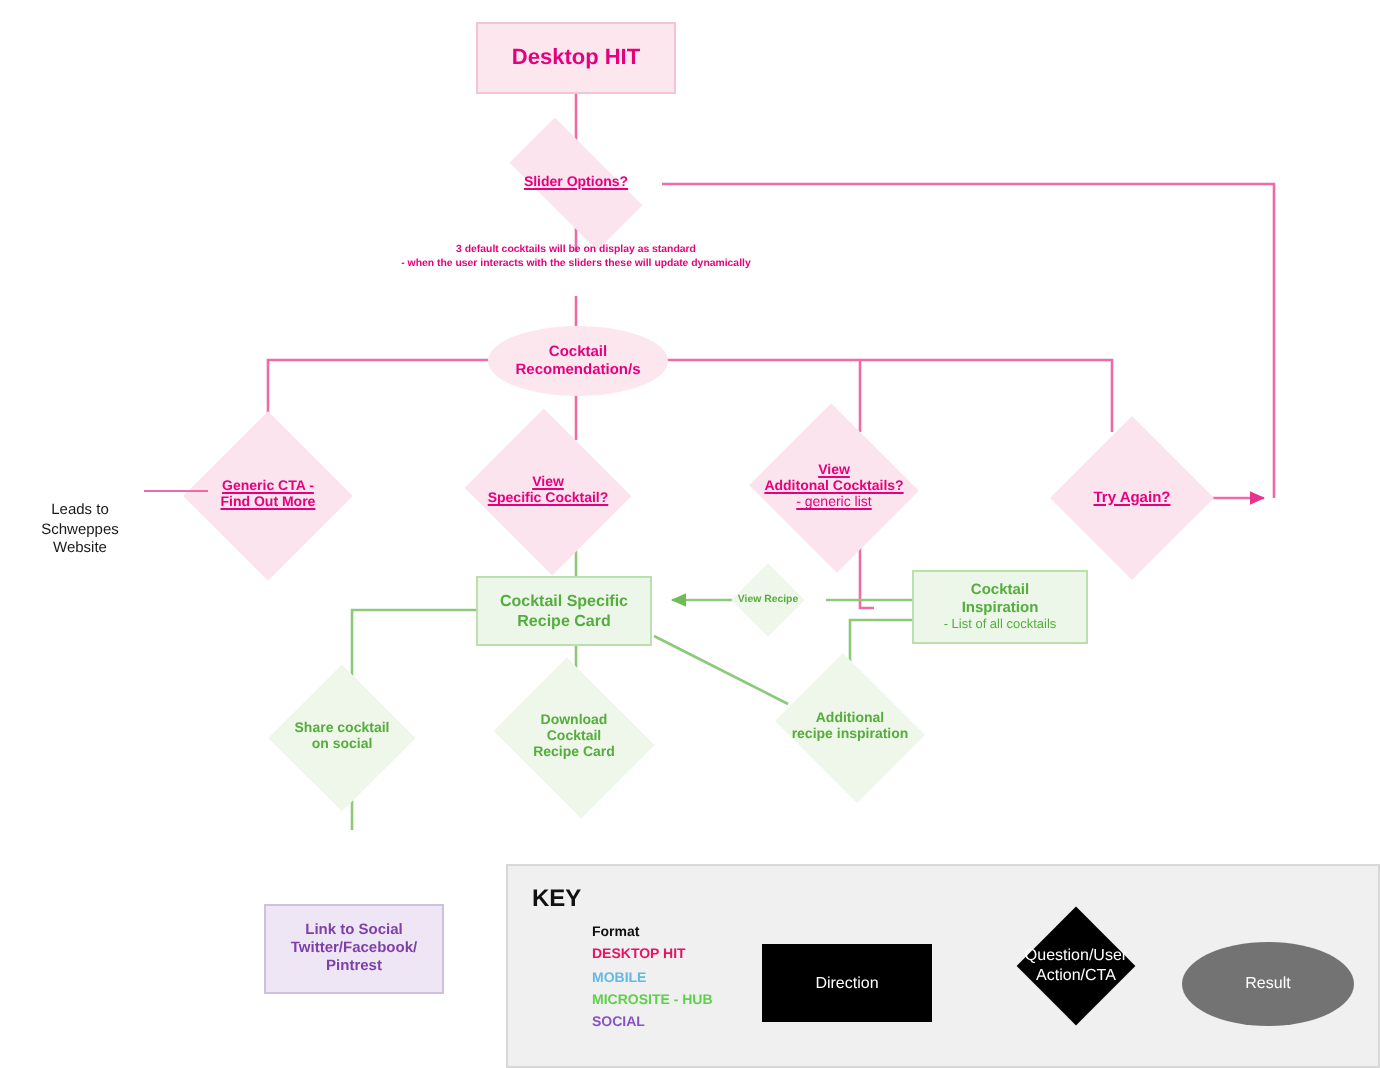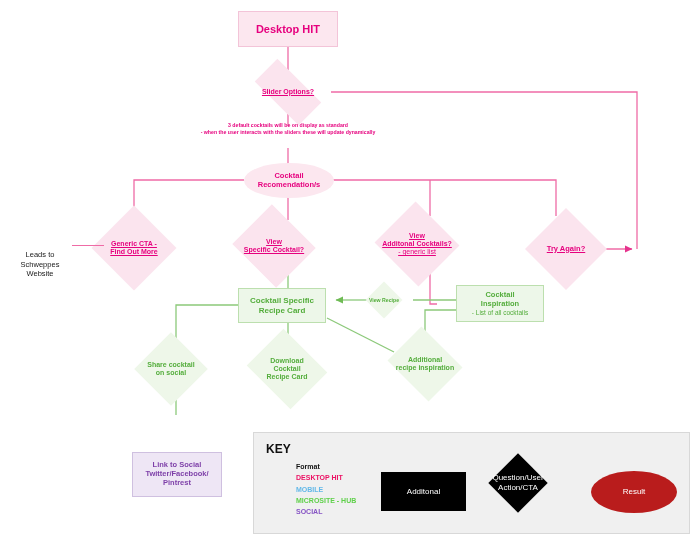--- a/index.html
+++ b/index.html
@@ -224,29 +224,29 @@
     <div class="title">KEY</div>
     <div class="fmt">
       <div class="k-format">Format</div>
       <div class="k-desktop">DESKTOP HIT</div>
       <div class="k-mobile">MOBILE</div>
       <div class="k-micro">MICROSITE - HUB</div>
       <div class="k-social">SOCIAL</div>
     </div>
 
     <div class="kblock" style="left:127px;top:39px;width:85px;height:39px;background:#000;">
-      <span>Additonal</span>
-    </div>
-
-    <div class="kdia" style="left:243px;top:29px;width:42px;height:42px;">
+      <span>Direction</span>
+    </div>
+
+    <div class="kdia" style="left:263px;top:29px;width:42px;height:42px;">
       <div class="shape"></div>
       <div class="lbl" style="width:110px;left:-34px;white-space:pre-line;">
         <span>Question/User
 Action/CTA</span>
       </div>
     </div>
 
-    <div class="kblock" style="left:337px;top:38px;width:86px;height:42px;background:#b91c1c;border-radius:50%;">
+    <div class="kblock" style="left:337px;top:38px;width:86px;height:42px;background:#737373;border-radius:50%;">
       <span>Result</span>
     </div>
   </div>
 
 </div>
 
 </body></html>

